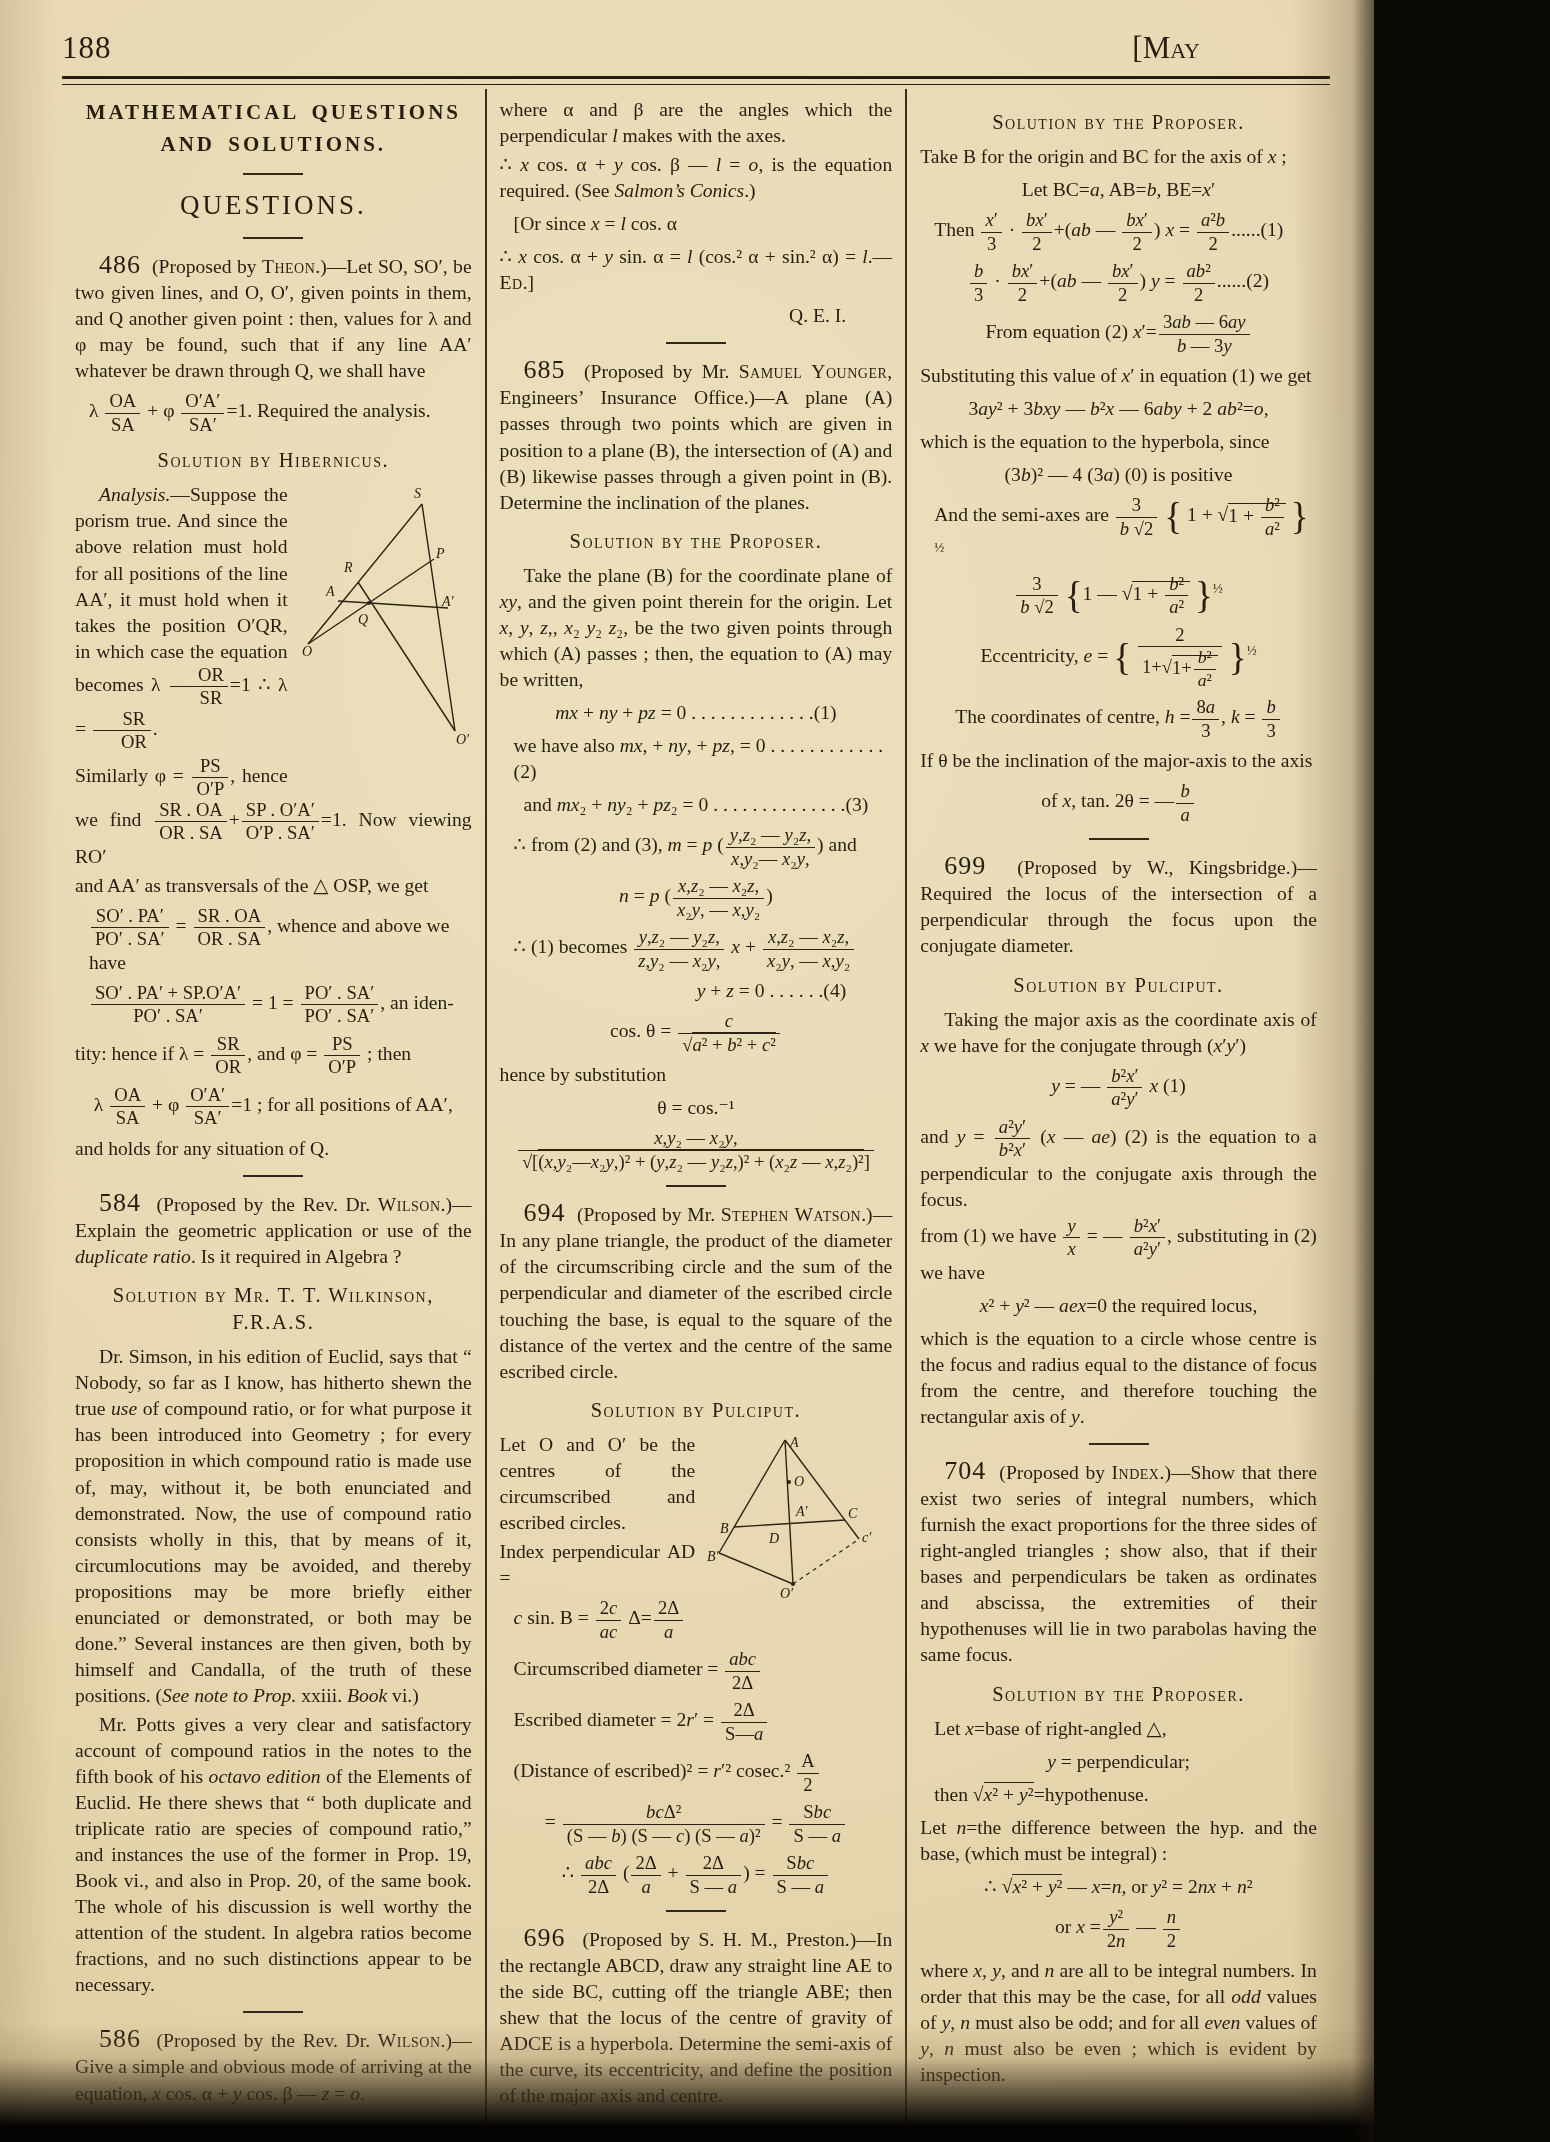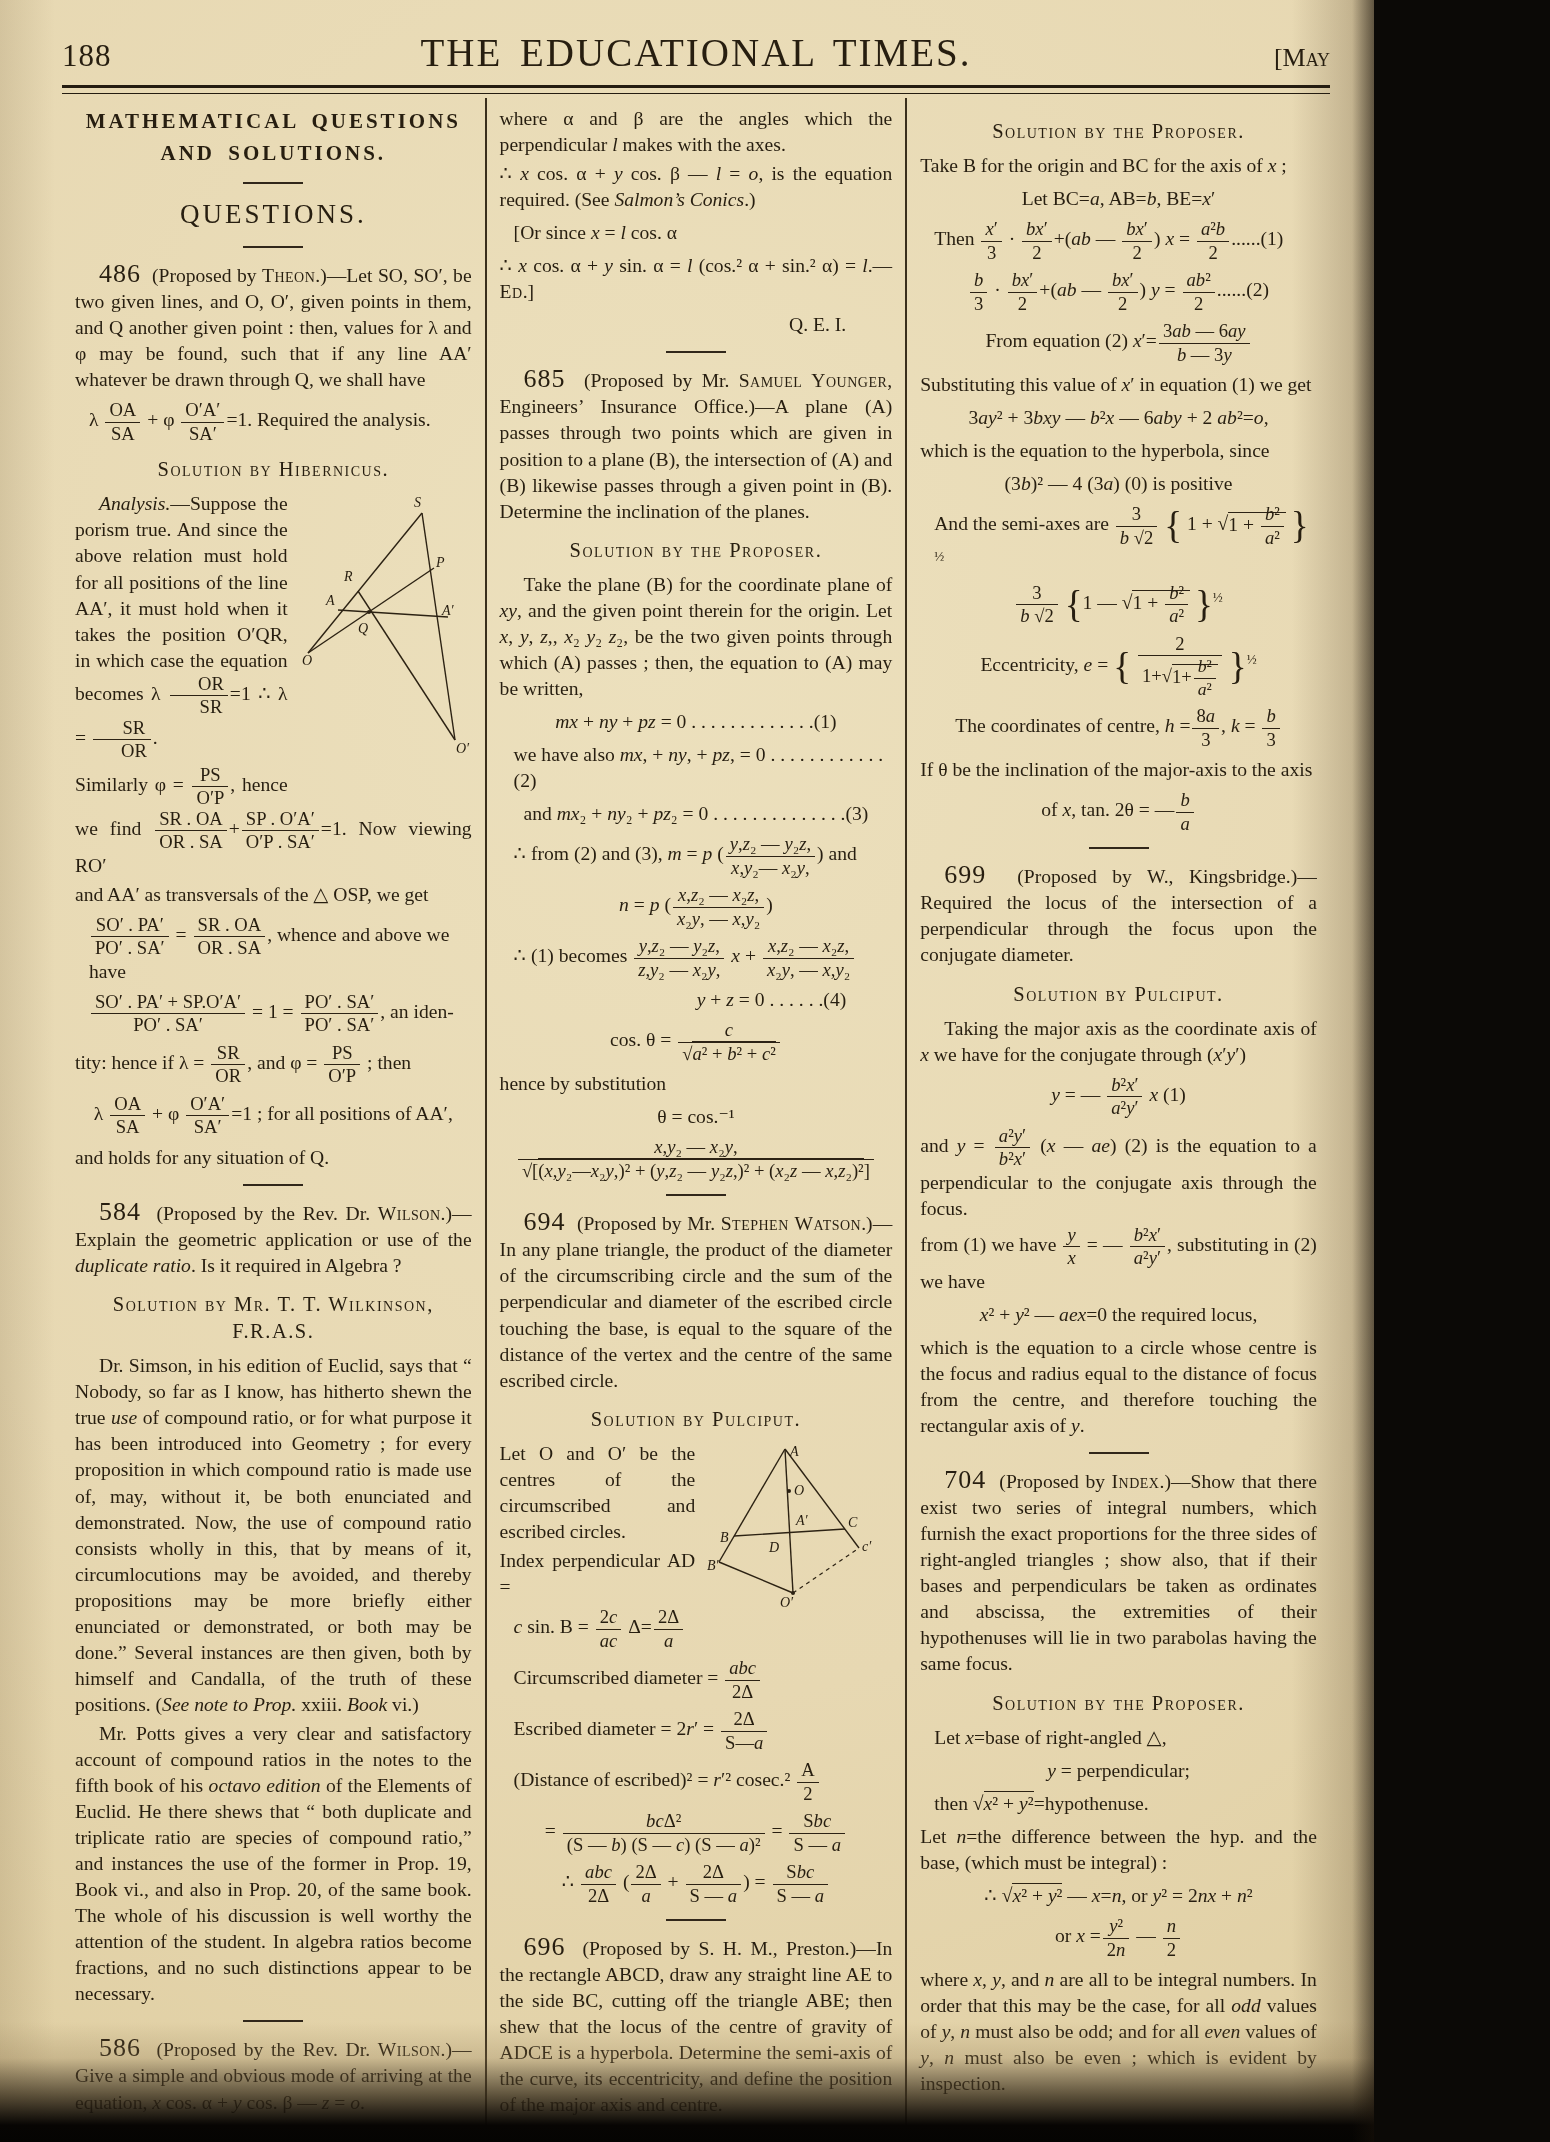--- a/index.html
+++ b/index.html
@@ -10,21 +10,21 @@
     color:#271e10;
     font-family:"Liberation Serif","DejaVu Serif","DejaVu Sans",serif;
     box-sizing:border-box;padding:30px 44px 0 62px;}
   .scan-bottom{position:absolute;left:0;bottom:0;width:100%;height:120px;
     background:linear-gradient(to bottom, rgba(20,16,10,0) 0%, rgba(140,118,80,.28) 30%, rgba(52,42,26,.78) 62%, #070503 86%, #050402 100%);pointer-events:none;}
   .scan-right{position:absolute;right:0;top:0;width:22px;height:100%;
     background:linear-gradient(to right, rgba(30,22,12,0), rgba(25,18,10,.55));pointer-events:none;}
   header{display:grid;grid-template-columns:130px 1fr 130px;align-items:baseline;}
   .pgnum{font-size:31px;letter-spacing:1px;}
   .ptitle{text-align:center;font-size:39px;letter-spacing:2px;word-spacing:6px;}
-  .pmonth{font-variant:small-caps;font-size:26px;text-align:right;}
+  .pmonth{font-variant:small-caps;font-size:31px;text-align:right;}
   .hrule{height:5px;border-top:3px solid #241c10;border-bottom:1px solid #241c10;margin:10px 0 4px;}
   .cols{display:flex;align-items:stretch;margin-top:4px;}
   .col{width:33.33%;box-sizing:border-box;padding:8px 13px 60px;font-size:19.6px;line-height:1.33;text-align:justify;}
   .col.mid{border-left:2px solid #3a2f1c;border-right:2px solid #3a2f1c;}
   .h1{font-weight:bold;text-align:center;font-size:21px;letter-spacing:3px;word-spacing:5px;line-height:1.5;}
   .h2{text-align:center;font-size:27px;letter-spacing:3px;margin-top:2px;}
   .rule{width:60px;border-top:2px solid #31271a;margin:13px auto;}
   .sol{text-align:center;font-variant:small-caps;letter-spacing:1.5px;margin:12px 0 8px;font-size:20.5px;}
   p.p{margin:0 0 3px;}
   p.ind{text-indent:24px;}
@@ -45,21 +45,20 @@
   svg line{stroke:#2c2213;stroke-width:1.4;}
   svg line.dsh{stroke-dasharray:4 4;stroke-width:1.2;}
   svg circle{fill:#2c2213;}
 </style>
 </head>
 <body>
 
 <div class="page">
   <header>
     <div class="pgnum">188</div>
-    <div class="ptitle">THE EDUCATIONAL TIMES.</div>
     <div class="pmonth">[May</div>
   </header>
   <div class="hrule"></div>
   <main class="cols">
     <section class="col">
         <div class="h1">MATHEMATICAL QUESTIONS AND SOLUTIONS.</div>
         <div class="rule"></div>
         <div class="h2">QUESTIONS.</div>
         <div class="rule"></div>
         <p class="p ind"><span class="pnum">486</span>&nbsp;&nbsp;(Proposed by <span class="sc">Theon</span>.)—Let SO, SO′, be two given lines, and O, O′, given points in them, and Q another given point : then, values for λ and φ may be found, such that if any line AA′ whatever be drawn through Q, we shall have</p>

